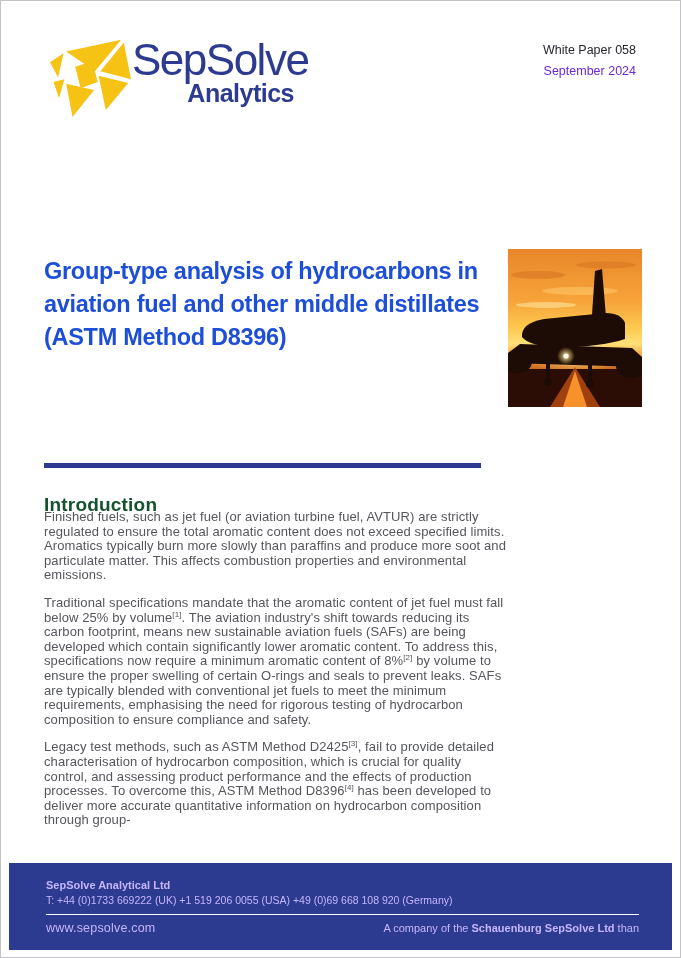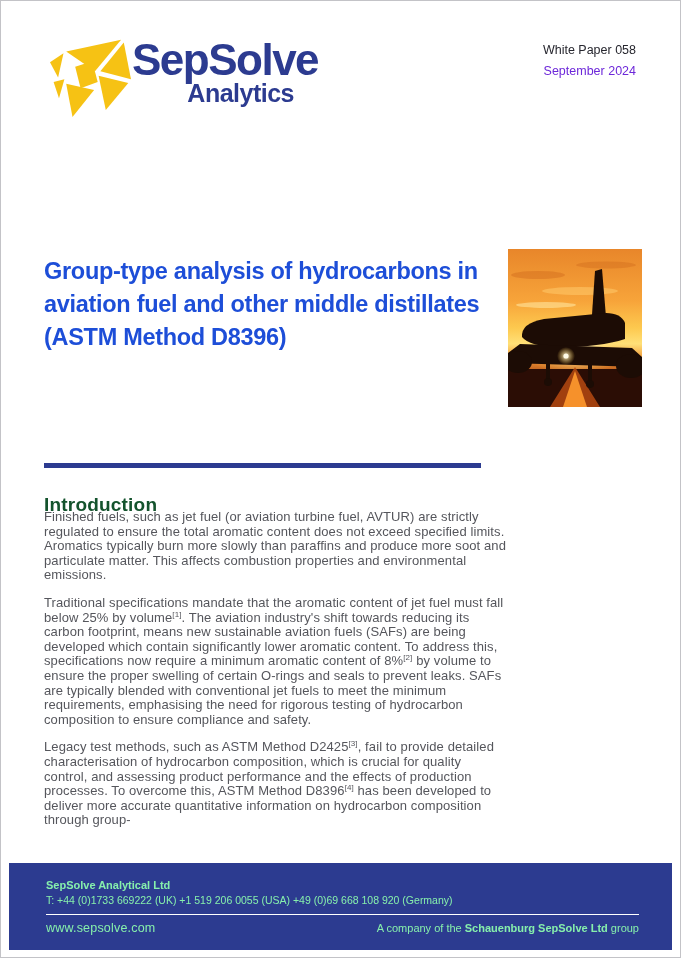--- a/index.html
+++ b/index.html
@@ -4,21 +4,21 @@
 <style>
   html,body{margin:0;padding:0;background:#e9e9ea;}
   .page{
     position:relative;width:679px;height:956px;margin:0 auto;
     background:#ffffff;border:1px solid #c3c3c7;overflow:hidden;
     font-family:"Liberation Sans",sans-serif;
   }
   
   .logo-mark{position:absolute;left:40px;top:36px;width:90px;height:84px;}
   .logo-text{position:absolute;left:131px;top:36px;width:162px;text-align:left;}
-  .brand{font-size:44px;font-weight:bold;color:#2c3b90;letter-spacing:-1.5px;line-height:1.05;}
+  .brand{font-size:44px;font-weight:normal;color:#2c3b90;letter-spacing:-1.5px;line-height:1.05;}
   .brand-sub{font-size:25px;font-weight:bold;color:#2c3b90;letter-spacing:-0.5px;text-align:right;margin-top:-4px;}
   .paper-meta{position:absolute;right:44px;top:42px;text-align:right;}
   .paper-number{font-size:12.5px;font-weight:normal;color:#26262e;}
   .paper-date{font-size:12.5px;color:#6d28d9;margin-top:7px;}
   
   .title{
     position:absolute;left:43px;top:238px;width:470px;
     font-size:23.5px;font-weight:bold;color:#1d4ed8;line-height:33px;letter-spacing:-0.3px;
   }
   .abstract{
@@ -36,21 +36,21 @@
     font-size:19px;font-weight:bold;color:#14532d;letter-spacing:0.2px;
   }
   .paragraphs{position:absolute;left:43px;top:509px;width:464px;}
   .paragraphs p{
     margin:0 0 13px 0;font-size:13px;color:#55565c;line-height:14.6px;letter-spacing:0.1px;
   }
   .paragraphs sup{font-size:8px;line-height:0;}
   
   .footer{
     position:absolute;left:8px;right:8px;top:862px;bottom:7px;
-    background:#2c3b90;color:#86efac;padding:16px 33px 1px 37px;box-sizing:border-box;
+    background:#2c3b90;color:#c4b5fd;padding:16px 33px 1px 37px;box-sizing:border-box;
   }
   .footer .company{font-size:11px;font-weight:bold;margin-bottom:3px;}
   .footer .phones{font-size:10.5px;margin-bottom:2px;}
   .footer .email{font-size:10.5px;}
   .footer .footer-rule{border:none;border-top:1px solid #ffffff;margin:8px 0 0 0;}
   .footer .bottom-row{display:flex;justify-content:space-between;align-items:baseline;margin-top:6px;}
   .footer .website{font-size:12.5px;font-weight:normal;letter-spacing:0.2px;}
   .footer .group-line{font-size:11px;}
   a.plainlink{color:inherit;text-decoration:none;cursor:pointer;}
 </style>
@@ -136,18 +136,18 @@
       <p><span>Legacy test methods, such as ASTM Method D2425</span><sup>[3]</sup><span>, fail to provide detailed characterisation of hydrocarbon composition, which is crucial for quality control, and assessing product performance and the effects of production processes. To overcome this, ASTM Method D8396</span><sup>[4]</sup><span> has been developed to deliver more accurate quantitative information on hydrocarbon composition through group-</span></p>
     </div>
 
   <div class="footer">
     <div class="company">SepSolve Analytical Ltd</div>
     <div class="phones">T: +44 (0)1733 669222 (UK)  +1 519 206 0055 (USA)  +49 (0)69 668 108 920 (Germany)</div>
     <hr class="footer-rule">
     <div class="bottom-row">
       <a class="website plainlink">www.sepsolve.com</a>
       <div class="group-line">
-        <span>A company of the </span><b>Schauenburg SepSolve Ltd</b><span> group</span>
+        <span>A company of the </span><b>Schauenburg SepSolve Ltd</b><span> than</span>
       </div>
     </div>
   </div>
 
 </div>
 
 </body></html>

